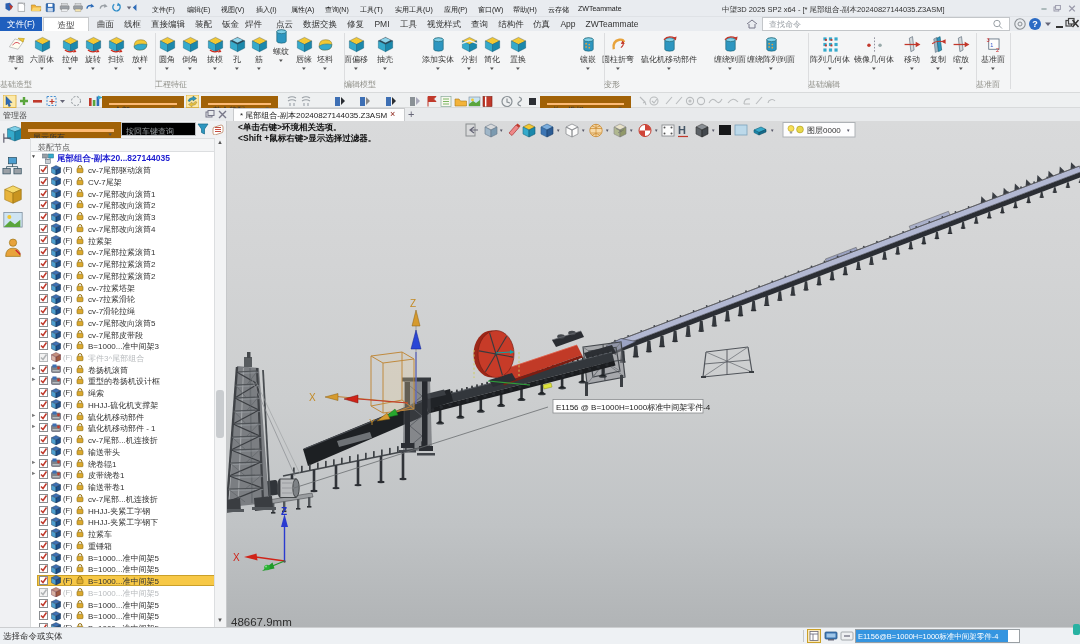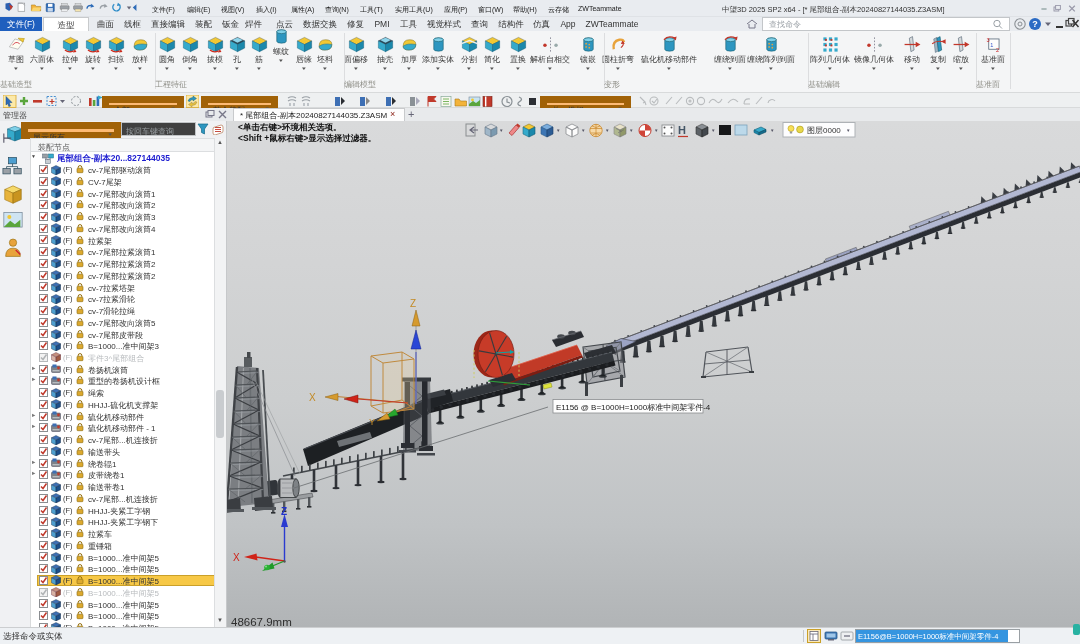--- a/index.html
+++ b/index.html
@@ -351,27 +351,20 @@
       <span class="lb">面偏移</span>
       <span class="dn">▼</span>
     </div>
 <div class="rbtn" style="left:345px;top:34px">
       <svg width="19" height="19" viewBox="0 0 24 24" style="display:block;margin:1px auto 0">
         <use href="#shelq"></use>
       </svg>
       <span class="lb">抽壳</span>
       <span class="dn">▼</span>
     </div>
-<div class="rbtn" style="left:369px;top:34px">
-      <svg width="19" height="19" viewBox="0 0 24 24" style="display:block;margin:1px auto 0">
-        <use href="#loft"></use>
-      </svg>
-      <span class="lb">加厚</span>
-      <span class="dn">▼</span>
-    </div>
 <div class="rbtn" style="left:398px;top:34px">
       <svg width="19" height="19" viewBox="0 0 24 24" style="display:block;margin:1px auto 0">
         <use href="#cyl"></use>
       </svg>
       <span class="lb">添加实体</span>
       <span class="dn">▼</span>
     </div>
 <div class="rbtn" style="left:429px;top:34px">
       <svg width="19" height="19" viewBox="0 0 24 24" style="display:block;margin:1px auto 0">
         <use href="#splitq"></use>
@@ -384,27 +377,20 @@
         <use href="#cubeA"></use>
       </svg>
       <span class="lb">简化</span>
       <span class="dn">▼</span>
     </div>
 <div class="rbtn" style="left:478px;top:34px">
       <svg width="19" height="19" viewBox="0 0 24 24" style="display:block;margin:1px auto 0">
         <use href="#cubeA"></use>
       </svg>
       <span class="lb">置换</span>
-      <span class="dn">▼</span>
-    </div>
-<div class="rbtn" style="left:510px;top:34px">
-      <svg width="19" height="19" viewBox="0 0 24 24" style="display:block;margin:1px auto 0">
-        <use href="#mir"></use>
-      </svg>
-      <span class="lb">解析自相交</span>
       <span class="dn">▼</span>
     </div>
 <div class="rbtn" style="left:548px;top:34px">
       <svg width="19" height="19" viewBox="0 0 24 24" style="display:block;margin:1px auto 0">
         <use href="#wrapA"></use>
       </svg>
       <span class="lb">镶嵌</span>
       <span class="dn">▼</span>
     </div>
 <div class="rbtn" style="left:578px;top:34px">
@@ -594,21 +580,21 @@
           <circle cx="8" cy="7" r="2.2" fill="#f2c833"></circle>
           <path d="M2 18 l7-7 5 4 6-5 v8 Z" fill="#5aa53c"></path>
         </g>
 <g transform="translate(0,122)">
           <circle cx="12" cy="5" r="4" fill="#e8a33b" stroke="#96700f" stroke-width=".7"></circle>
           <path d="M4 20 Q4 11 12 11 Q20 11 20 20 Z" fill="#e8a33b" stroke="#96700f" stroke-width=".7"></path>
           <path d="M15 13 l5 5" stroke="#c23" stroke-width="1.5"></path>
         </g>
 </svg>
 <div class="combo" style="left:21px;top:1px;width:100px;height:14px;padding:2.5px 0 0 5px">显示所有<span class="ar">▼</span></div>
-<div class="ab" style="left:121px;top:1px;width:75px;height:14px;background:#404040;border:1px solid #c0c3c5;font-size:8px;color:#9aa0a4;padding:2.5px 0 0 4px">按回车键查询</div>
+<div class="ab" style="left:121px;top:1px;width:75px;height:14px;background:#000000;border:1px solid #c0c3c5;font-size:8px;color:#9aa0a4;padding:2.5px 0 0 4px">按回车键查询</div>
 <svg class="ab" style="left:197px;top:2px" width="28" height="12" viewBox="0 0 28 12">
         <path d="M1 1 H11 L7.5 6 V11 L4.5 9.5 V6 Z" fill="#2d96c0" stroke="#156a8a" stroke-width=".7"></path>
         <path d="M16 6 q0-2 2-2 l6-2 q2 0 2 2 v4 q0 2 -2 2 l-6 2 q-2 0 -2 -2 Z" fill="#fff" stroke="#b86" stroke-width=".8"></path>
         <path d="M18 4.5 h6 M18 6.5 h6 M18 8.5 h6" stroke="#c0392b" stroke-width=".9"></path>
       </svg>
 <div class="ab" style="left:30px;top:17px;width:184px;height:14px;background:#f4f5f6;border:1px solid #dcdee0;border-right:none;font-size:8px;color:#555;padding:2.5px 0 0 7px">装配节点</div>
 </div>
 <div class="ab" style="left:214px;top:138px;width:12px;height:489px;background:#f2f3f4;border-left:1px solid #dcdee0"></div>
 <div class="tx" style="left:217px;top:139px;font-size:6px;color:#555">▲</div>
 <div class="tx" style="left:217px;top:617px;font-size:6px;color:#555">▼</div>

